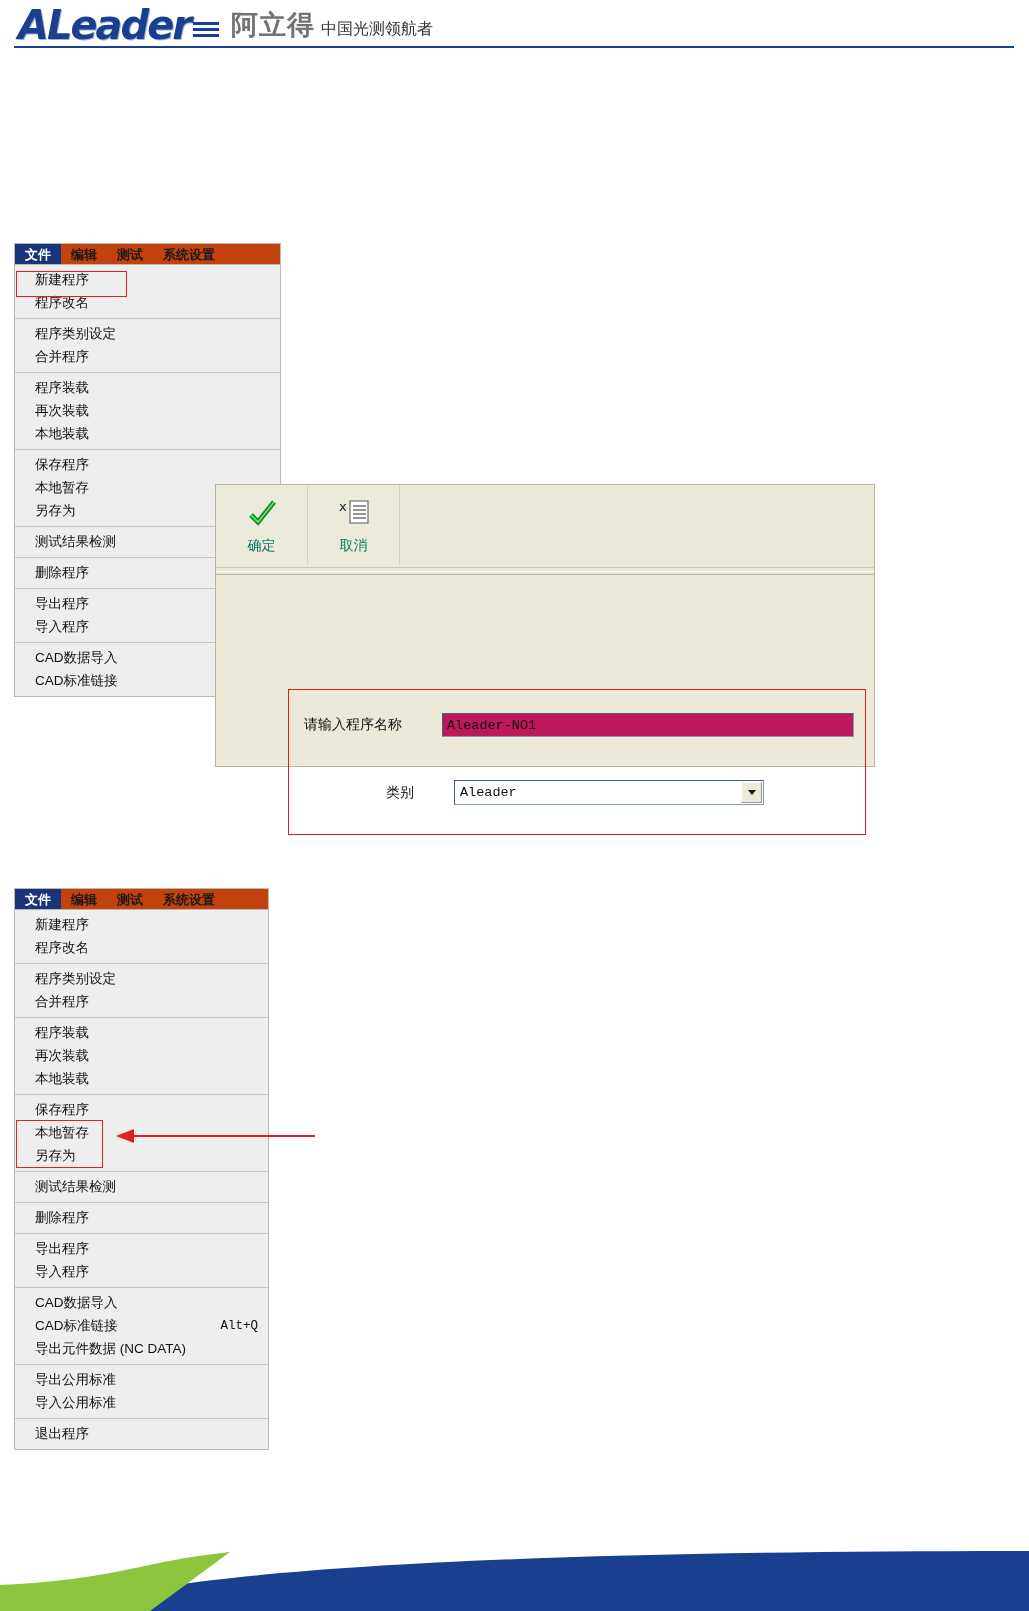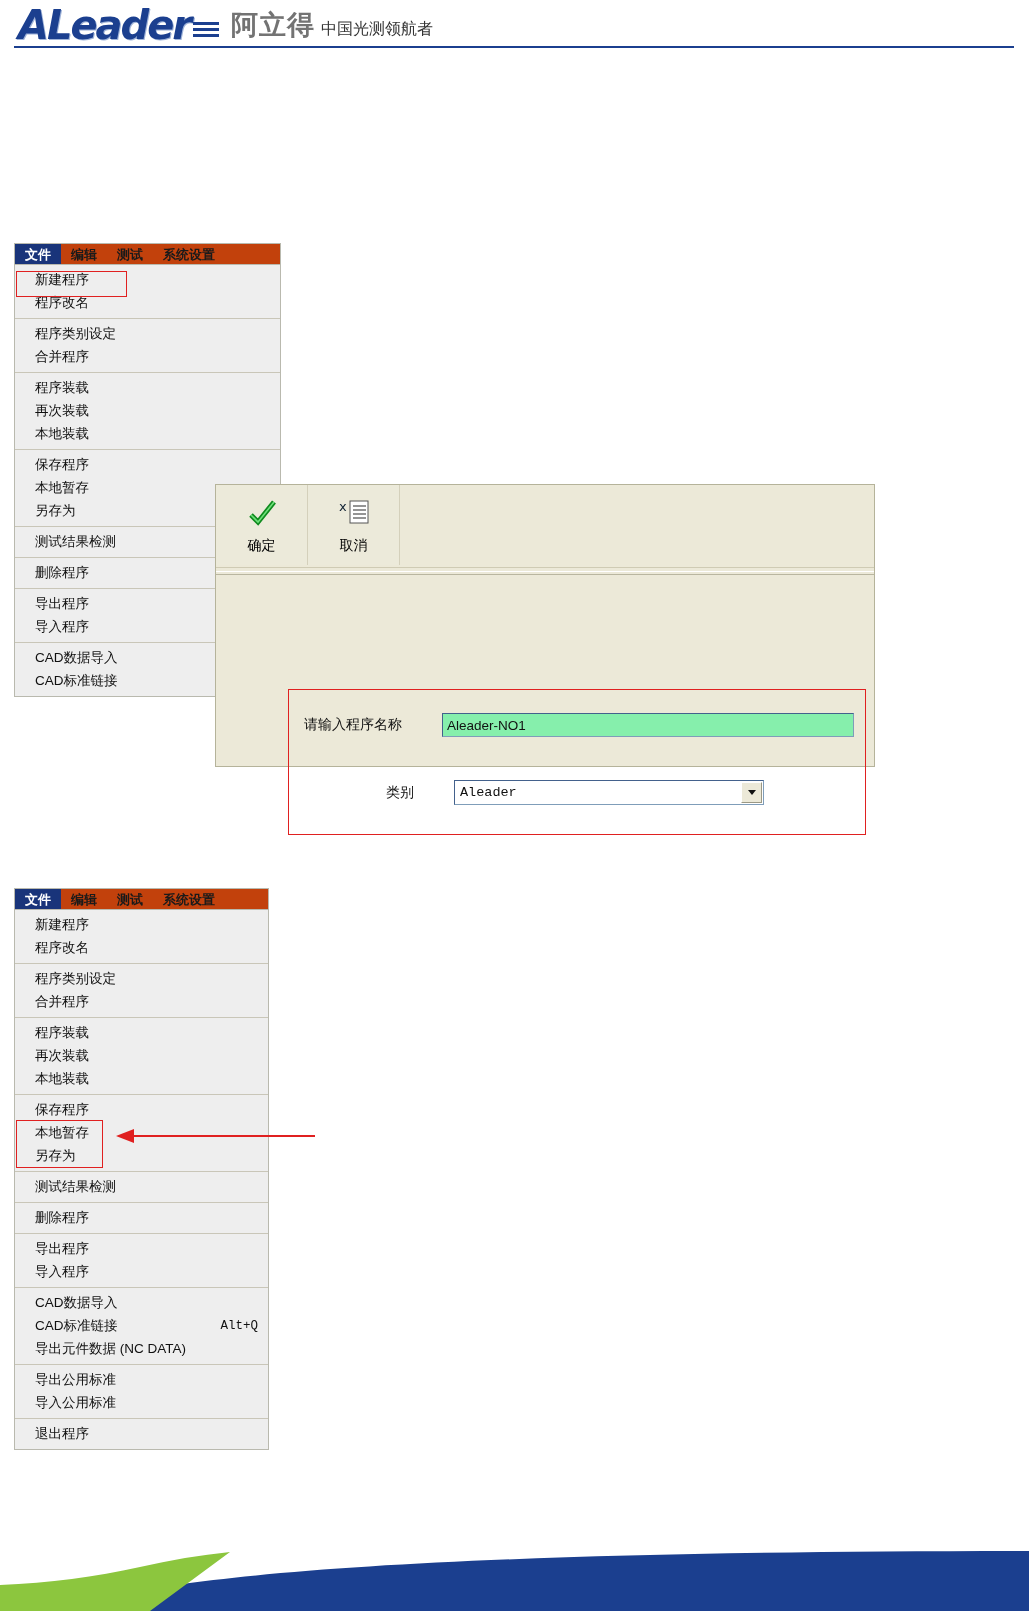--- a/index.html
+++ b/index.html
@@ -91,36 +91,36 @@
     border-bottom:1px solid #cfcbb4;
     display:flex;
   }
   .tbtn {
     width:92px; height:80px; box-sizing:border-box;
     display:flex; flex-direction:column; align-items:center; justify-content:center;
     border-right:1px solid #d4d0bb;
     background:#eceada;
   }
   .tbtn .glyph { height:36px; display:flex; align-items:center; justify-content:center; }
-  .tbtn .cap { font-size:14px; color:#000000; margin-top:6px; }
+  .tbtn .cap { font-size:14px; color:#0f766e; margin-top:6px; }
   #dlg-sep { position:absolute; left:0; top:86px; width:100%; height:2px;
              border-top:1px solid #ffffff; border-bottom:1px solid #b9b6a0; }
   #dlg-body { position:absolute; left:0; top:90px; width:100%; bottom:0; background:#ece9d8; }
   #dlg-hl {
     position:absolute; left:72px; top:114px; width:578px; height:146px;
     border:1.6px solid #e02020; box-sizing:border-box;
   }
   .field-row { position:absolute; display:flex; align-items:center;gap:32px; }
   .field-label { font-size:14px; color:#111; white-space:nowrap; }
   .txtinput {
     box-sizing:border-box;
-    background:#86efac;
+    background:#be185d;
     border:1px solid #7f9db9;
     border-top-color:#43618c; border-left-color:#43618c;
-    font-family:Liberation Sans, sans-serif;
+    font-family:Liberation Mono, monospace;
     font-size:13.5px; color:#111;
     padding:2px 4px;
   }
   .combo {
     box-sizing:border-box; background:#ffffff;
     border:1px solid #7f9db9; border-top-color:#43618c; border-left-color:#43618c;
     display:flex; align-items:center;
     font-family:"Liberation Mono", monospace;
     font-size:13.5px; color:#111;
   }

